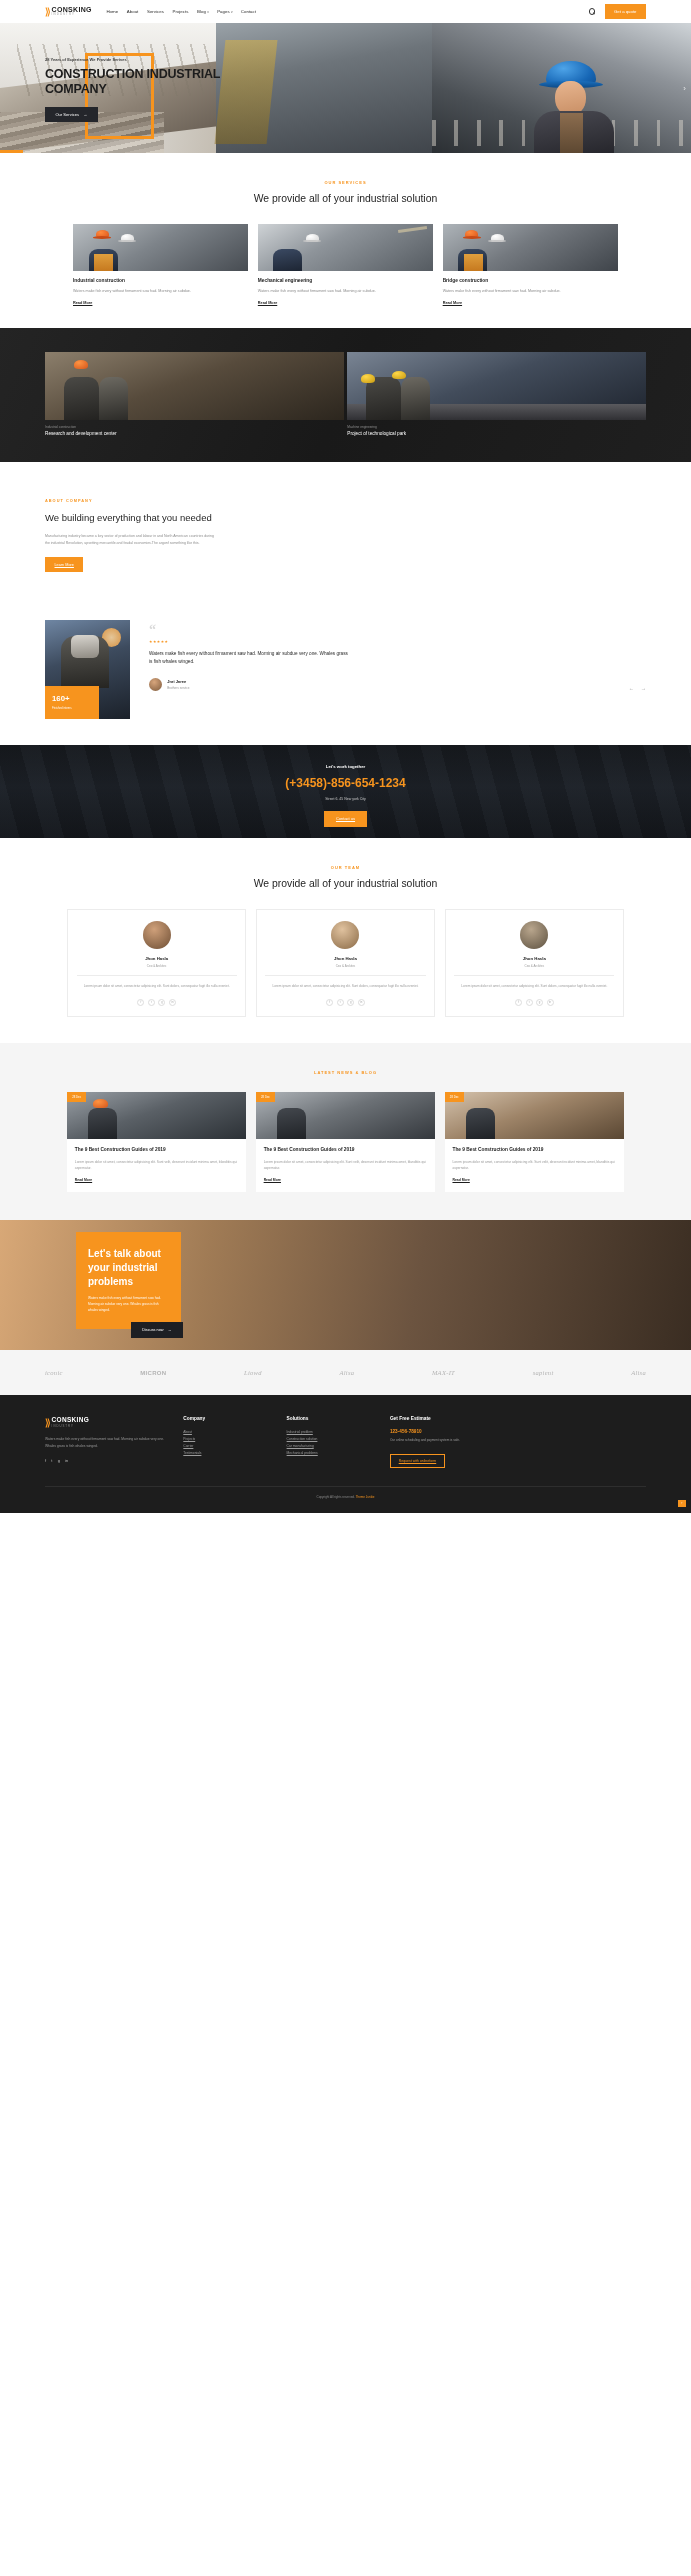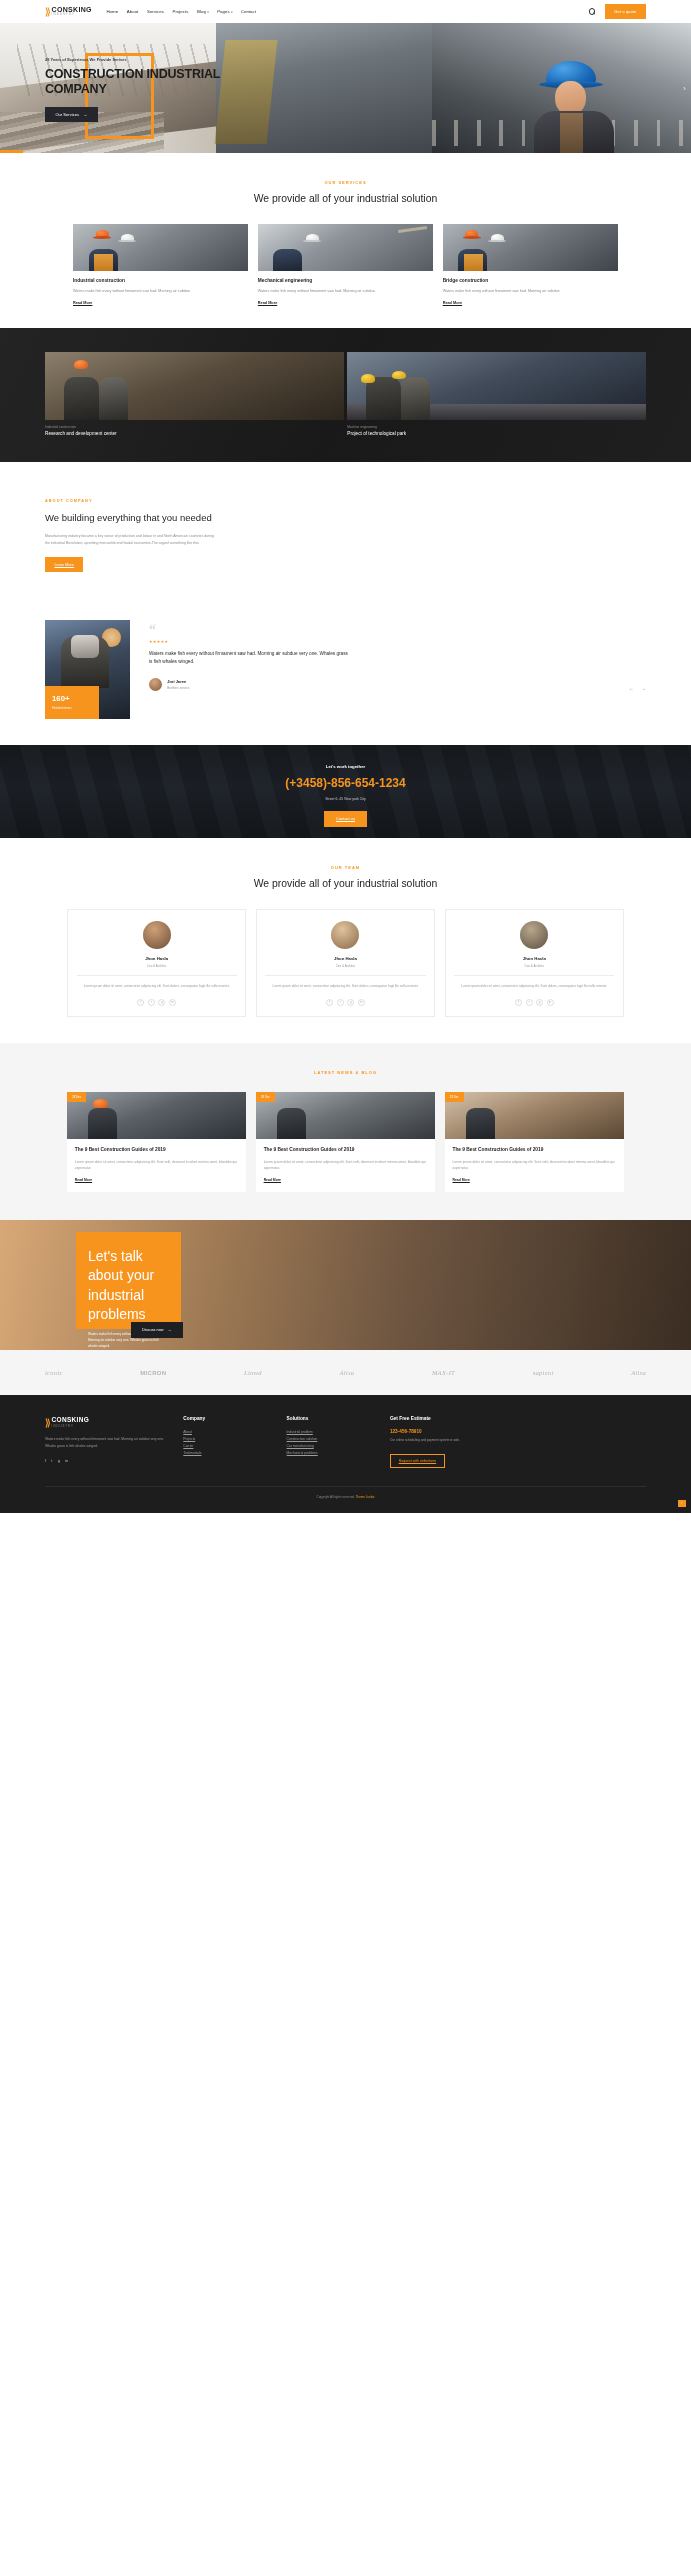--- a/index.html
+++ b/index.html
@@ -243,21 +243,21 @@
   .bl-tx { font-size:3.3px; color:#9a9a9a; line-height:1.85; margin-top:5.2px; }
   .bl-mr { font-size:3.4px; font-weight:700; color:#1c1c1c; margin-top:7px; display:block; }
 
   
   .cta { height:130px; position:relative; overflow:hidden; display:flex;
     background:linear-gradient(120deg,#c99a6e 0%,#8a6a4c 50%,#4e3b2a 100%); }
   .cta-ph { position:absolute; inset:0;
     background:linear-gradient(100deg,#d8a877 0%,#a07b55 30%,#6c5440 60%,#3a2d22 100%); }
   .cta-box { position:absolute; left:76px; top:12px; width:105px; height:97px;
     background:#f7941e; padding:14.7px 12px 0; color:#fff; z-index:5; }
-  .cta-h { font-size:14px; line-height:1.38; font-weight:400; }
+  .cta-h { font-size:10px; line-height:1.38; font-weight:700; }
   .cta-p { font-size:3.2px; line-height:1.85; margin-top:7.8px; opacity:.95; }
   .cta-btn { position:absolute; left:131px; bottom:12px; background:#1d1f23; color:#fff;
     font-size:3.8px; padding:6px 11.2px; z-index:6; display:flex; align-items:center; gap:4.3px; }
 
   
   .clients { background:#f5f5f5; padding:19px 45px; display:flex;
     align-items:center; justify-content:space-between; }
   .cl { color:#b4b4b4; font-size:6px; font-weight:700; letter-spacing:0.3px; }
   .cl.s { font-family:"Liberation Serif", serif; font-style:italic; font-weight:400; font-size:6.5px; }
 

